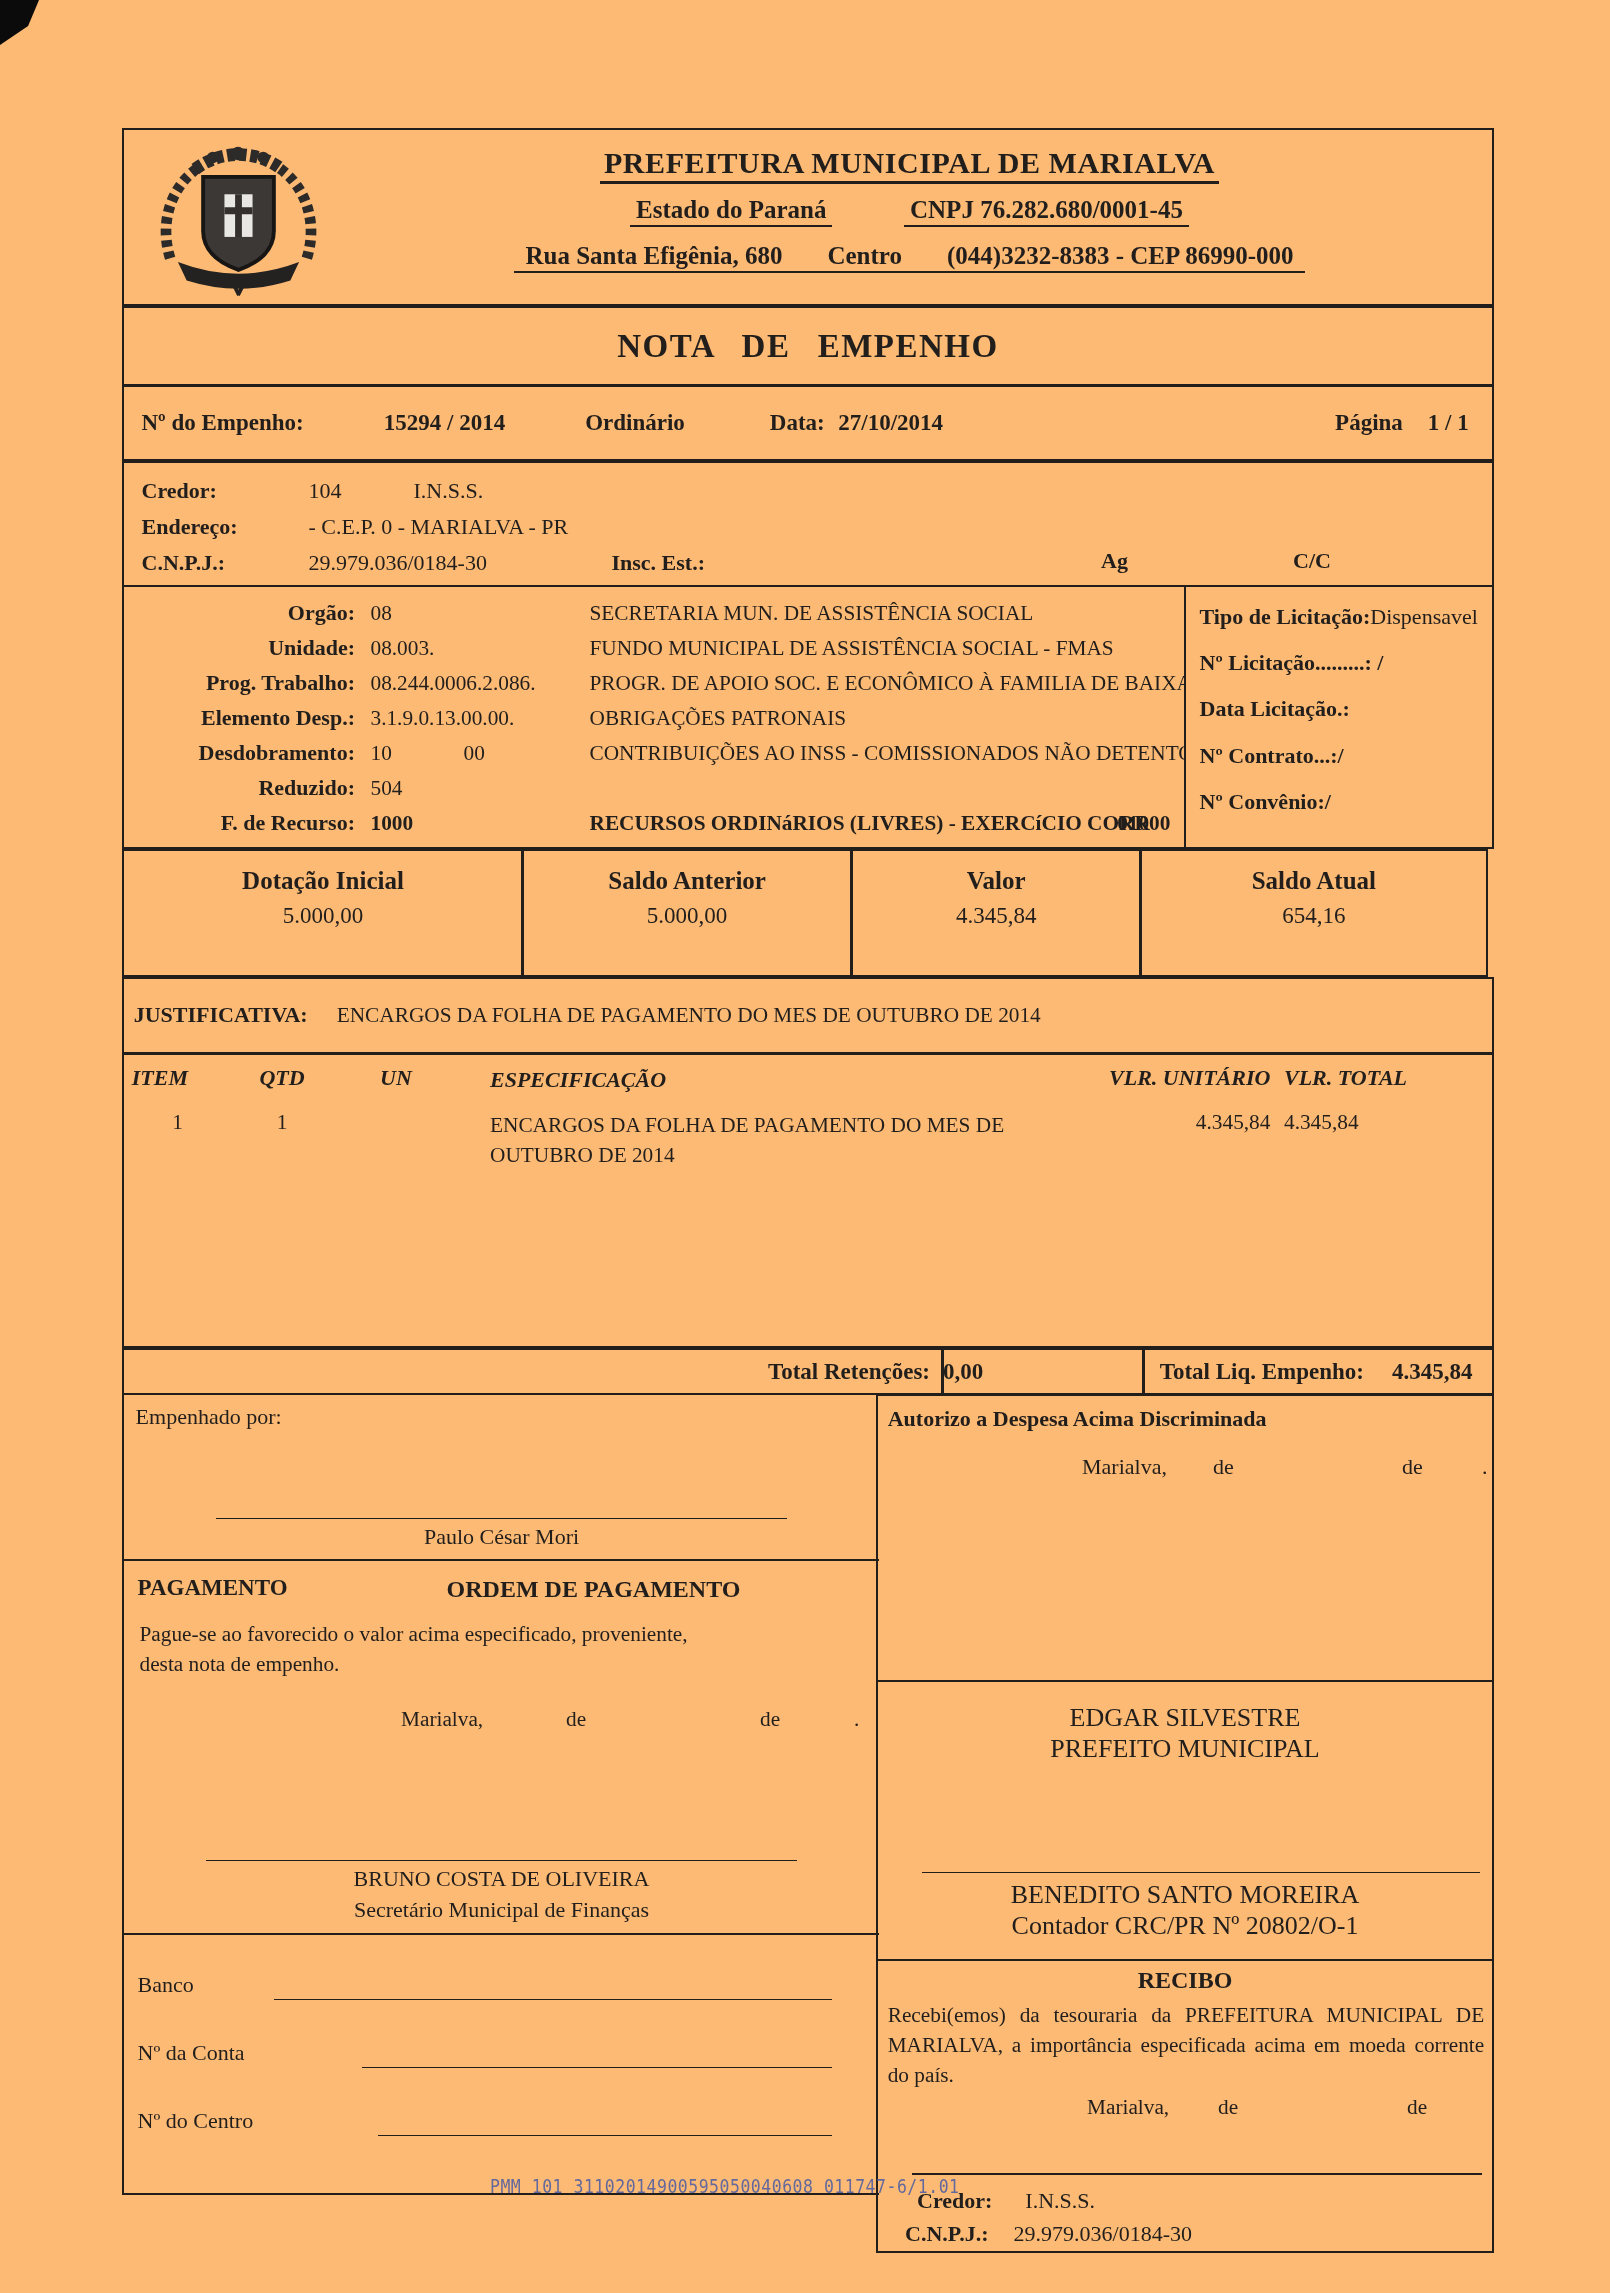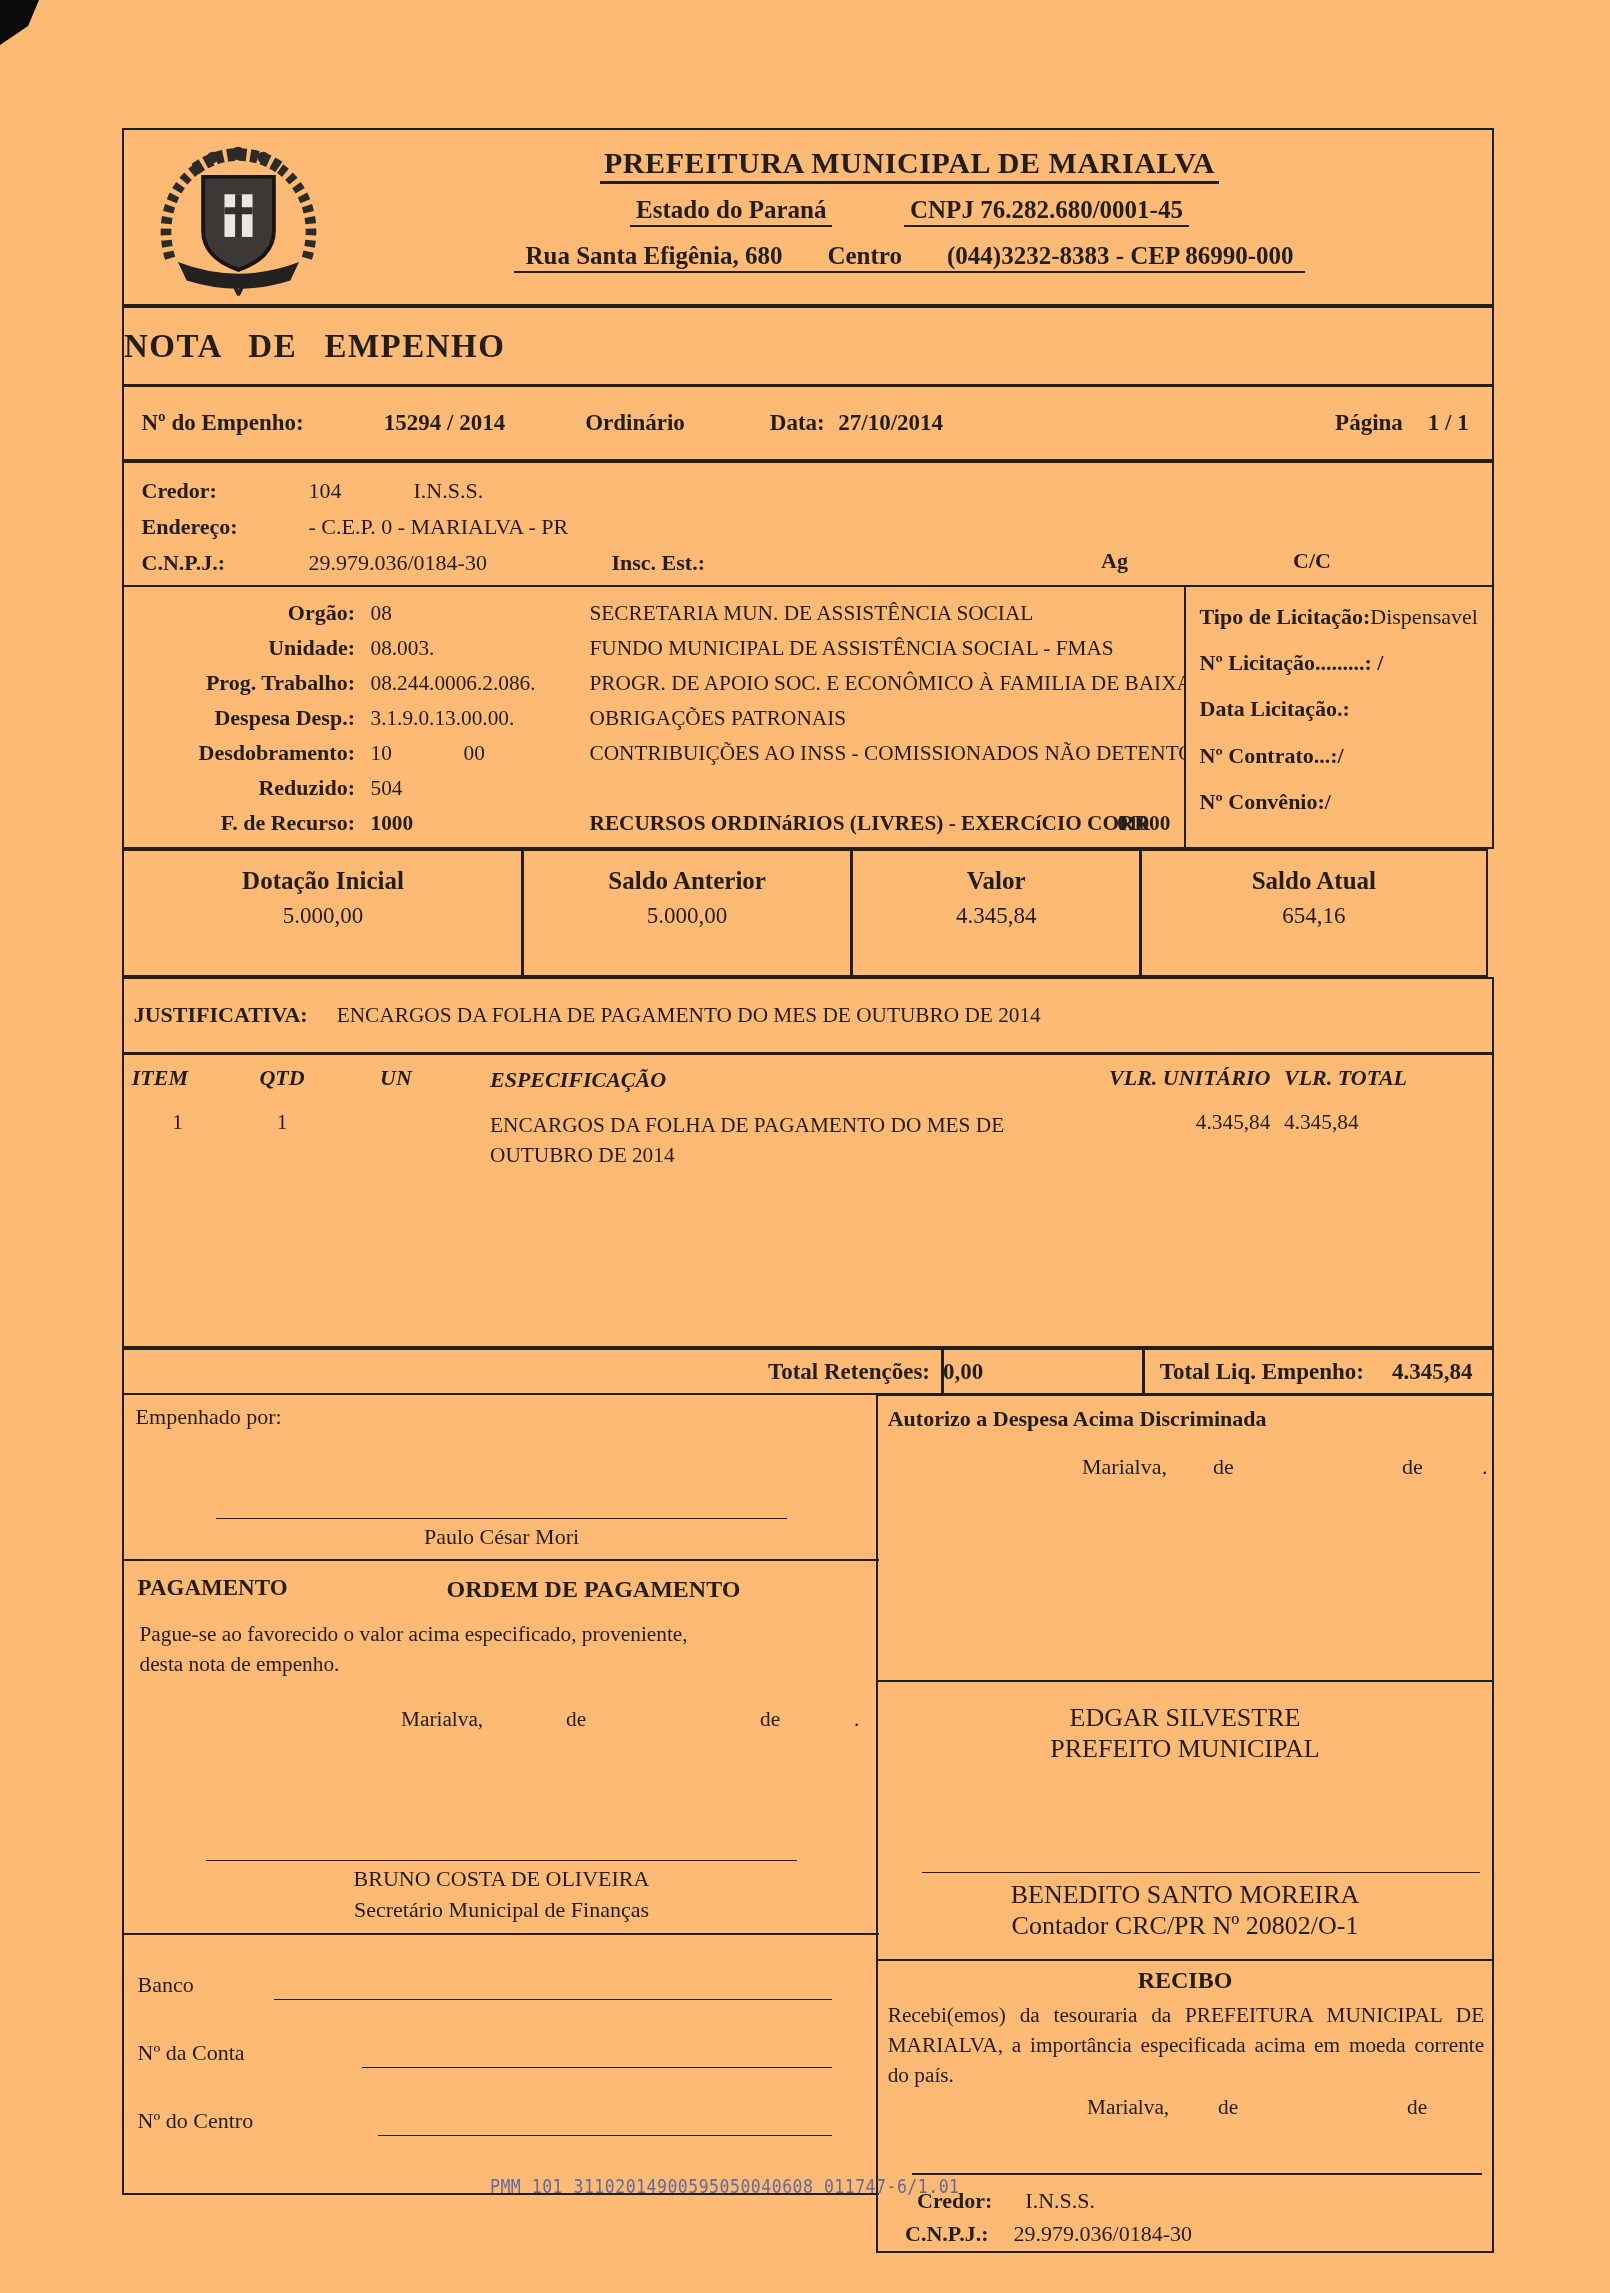--- a/index.html
+++ b/index.html
@@ -14,21 +14,21 @@
   .header{top:0;height:178px;border-top:2.9px solid #211e1c;border-bottom:2.9px solid #211e1c;display:flex}
   .logo{width:228px;display:flex;align-items:center;justify-content:center;padding-top:3.9px}
   .htext{flex:1;text-align:center;padding:15.5px 25px 0 0}
   .htitle{display:inline-block;font-size:30px;font-weight:bold;letter-spacing:0.6px;border-bottom:3.9px solid #211e1c;padding:0 3.9px 1.9px}
   .hline2{margin-top:11.6px;display:flex;justify-content:center;gap:72px;font-size:25px;font-weight:bold}
   .hline2 span{border-bottom:2.9px solid #211e1c;padding:0 5.8px 1px}
   .hline3{margin-top:14.6px;display:flex;justify-content:center}
   .hline3in{display:inline-flex;gap:45px;font-size:25px;font-weight:bold;border-bottom:2.9px solid #211e1c;padding:0 11.6px 1.9px}
 
   
-  .band{top:178px;height:80px;border-top:2.9px solid #211e1c;border-bottom:2.9px solid #211e1c;display:flex;align-items:center;justify-content:flex-start;font-size:33px;font-weight:bold;letter-spacing:1.5px;word-spacing:17.5px}
+  .band{top:178px;height:80px;border-top:2.9px solid #211e1c;border-bottom:2.9px solid #211e1c;display:flex;align-items:center;justify-content:center;font-size:33px;font-weight:bold;letter-spacing:1.5px;word-spacing:17.5px}
 
   
   .emprow{top:257px;height:76px;border-top:2.9px solid #211e1c;border-bottom:2.9px solid #211e1c;display:flex;align-items:center;font-size:23px;font-weight:bold;padding:0 17.5px}
   .e-num{margin-left:80px}.e-kind{margin-left:80px}.e-date{margin-left:85px;display:flex;gap:13.6px}
   .e-page{margin-left:auto;display:flex;gap:25px;margin-right:5.8px}
 
   
   .credor{top:333px;height:124px;border-top:2.9px solid #211e1c;font-size:22px;padding:9.7px 0 0 17.5px;position:relative}
   .crow{height:36px;display:flex;align-items:center}
   .clabel{width:167px;font-weight:bold;flex:none}
@@ -199,21 +199,21 @@
           <span class="blabel">Unidade:</span>
           <span class="bcode">08.003.</span>
           <span class="bdesc">FUNDO MUNICIPAL DE ASSISTÊNCIA SOCIAL - FMAS</span>
         </div>
         <div class="brow">
           <span class="blabel">Prog. Trabalho:</span>
           <span class="bcode">08.244.0006.2.086.</span>
           <span class="bdesc">PROGR. DE APOIO SOC. E ECONÔMICO À FAMILIA DE BAIXA R</span>
         </div>
         <div class="brow">
-          <span class="blabel">Despesa Desp.:</span>
+          <span class="blabel">Elemento Desp.:</span>
           <span class="bcode">3.1.9.0.13.00.00.</span>
           <span class="bdesc">OBRIGAÇÕES PATRONAIS</span>
         </div>
         <div class="brow">
           <span class="blabel">Desdobramento:</span>
           <span class="bcode1">10</span>
           <span class="bcode2">00</span>
           <span class="bdesc">CONTRIBUIÇÕES AO INSS - COMISSIONADOS NÃO DETENTORE</span>
         </div>
         <div class="brow">

